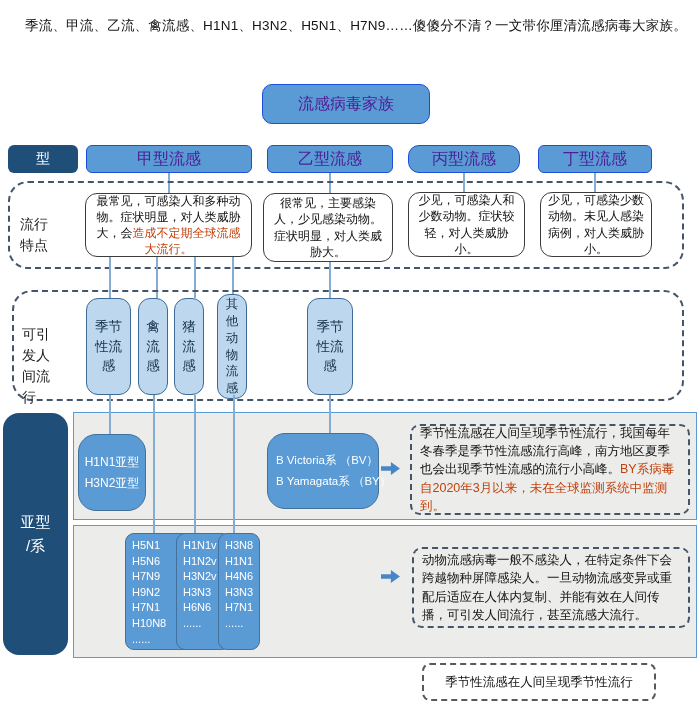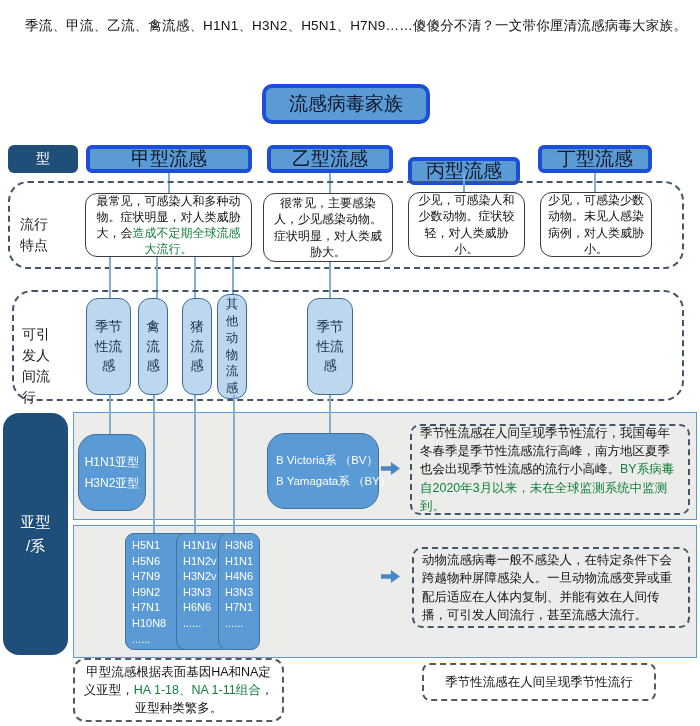--- a/index.html
+++ b/index.html
@@ -1,58 +1,58 @@
 <!DOCTYPE html>
 <html><head>
 <meta charset="utf-8">
 <style>
   html,body{margin:0;padding:0;background:#fff;}
   body{font-family:"Liberation Sans","DejaVu Sans",sans-serif;color:#1c1c1c;}
   .stage{position:relative;width:700px;height:726px;background:#ffffff;overflow:hidden;}
   .abs{position:absolute;box-sizing:border-box;}
   .intro{font-size:13.5px;white-space:nowrap;letter-spacing:.2px;color:#141414;}
-  .blue-box{background:#5B9BD5;border:4px solid #1d4ed8;color:#0f172a;border-radius:7px;
-            display:flex;align-items:center;justify-content:center;font-size:19px;}
+  .blue-box{background:#5B9BD5;border:1px solid #1d4ed8;color:#4c1d95;border-radius:7px;
+            display:flex;align-items:center;justify-content:center;font-size:16px;}
   .dark-box{background:#1F4E79;color:#fff;border-radius:6px;
             display:flex;align-items:center;justify-content:center;font-size:14px;}
   .dashed-row{border:2px dashed #44546A;border-radius:20px;}
   .row-label{font-size:14px;line-height:1.5;color:#1c1c1c;text-align:left;}
   .char-box{background:#fff;border:1px solid #3c3c3c;border-radius:12px;
             display:flex;align-items:center;justify-content:center;text-align:center;
             font-size:12px;line-height:1.35;padding:4px 6px;color:#111;}
   .host-box{background:#BDD7EE;border:1px solid #3D6B96;border-radius:12px;
             display:flex;align-items:center;justify-content:center;text-align:center;
             font-size:13.5px;line-height:1.45;color:#16324a;}
   .panel{background:#ECECEA;border:1px solid #5B9BD5;}
   .vline{position:absolute;width:1.5px;background:#85ADD4;}
   .sub-box{background:#5B9BD5;border:1px solid #41719C;border-radius:18px;color:#fff;
            display:flex;align-items:center;justify-content:center;white-space:pre;}
   .sub-list{background:#5B9BD5;border:1px solid #41719C;border-radius:9px;color:#fff;
             font-size:11px;line-height:1.42;white-space:pre;padding:4px 0 4px 6px;text-align:left;}
   .note{border:2px dashed #44546A;border-radius:10px;font-size:12.5px;line-height:1.45;
         padding:5px 8px;color:#141414;display:flex;align-items:center;}
   .note-bottom{border:2px dashed #595959;border-radius:10px;font-size:12.5px;line-height:1.45;
         padding:4px 8px;color:#141414;display:flex;align-items:center;justify-content:center;text-align:center;}
-  .red{color:#15803d;text-align:center;}
+  .red{color:#c2410c;text-align:center;}
   .arrow{background:#4A86C6;clip-path:polygon(0 33%,52% 33%,52% 0,100% 50%,52% 100%,52% 67%,0 67%);}
   .pre{white-space:pre-line;}
 </style>
 </head>
 <body>
 
 <div class="stage">
 
   <div class="abs intro" style="left:25px;top:17px;">季流、甲流、乙流、禽流感、H1N1、H3N2、H5N1、H7N9……傻傻分不清？一文带你厘清流感病毒大家族。</div>
 
   <div class="abs blue-box" style="left:262px;top:84px;width:168px;height:40px;border-radius:10px;">流感病毒家族</div>
 
   <div class="abs dark-box" style="left:8px;top:145px;width:70px;height:28px;">型</div>
   <div class="abs blue-box" style="left:86px;top:145px;width:166px;height:28px;border-radius:6px;">甲型流感</div>
   <div class="abs blue-box" style="left:267px;top:145px;width:126px;height:28px;border-radius:6px;">乙型流感</div>
-  <div class="abs blue-box" style="left:408px;top:145px;width:112px;height:28px;border-radius:6px;margin-top:12px;">丙型流感</div>
+  <div class="abs blue-box" style="left:408px;top:145px;width:112px;height:28px;border-radius:11px;">丙型流感</div>
   <div class="abs blue-box" style="left:538px;top:145px;width:114px;height:28px;border-radius:6px;">丁型流感</div>
 
   <div class="vline" style="left:168px;top:173px;height:20px;"></div>
   <div class="vline" style="left:329px;top:173px;height:20px;"></div>
   <div class="vline" style="left:463px;top:173px;height:19px;"></div>
   <div class="vline" style="left:594px;top:173px;height:19px;"></div>
 
   <div class="abs dashed-row" style="left:8px;top:181px;width:676px;height:88px;"></div>
   <div class="abs row-label" style="left:20px;top:214px;width:34px;">流行特点</div>
 
@@ -73,21 +73,21 @@
   <div class="vline" style="left:156px;top:257px;height:41px;"></div>
   <div class="vline" style="left:194px;top:257px;height:41px;"></div>
   <div class="vline" style="left:232px;top:257px;height:41px;"></div>
   <div class="vline" style="left:329px;top:262px;height:36px;"></div>
 
   <div class="abs dashed-row" style="left:12px;top:290px;width:672px;height:111px;"></div>
   <div class="abs row-label" style="left:22px;top:324px;width:34px;">可引发人间流行</div>
 
   <div class="abs host-box" style="left:86px;top:298px;width:45px;height:97px;padding:0 6px;">季节性流感</div>
   <div class="abs host-box" style="left:138px;top:298px;width:30px;height:97px;padding:0 8px;">禽流感</div>
-  <div class="abs host-box" style="left:182px;top:298px;width:30px;height:97px;padding:0 8px;">猪流感</div>
+  <div class="abs host-box" style="left:174px;top:298px;width:30px;height:97px;padding:0 8px;">猪流感</div>
   <div class="abs host-box" style="left:217px;top:294px;width:30px;height:105px;padding:0 8px;font-size:12.5px;line-height:1.35;">其他动物流感</div>
   <div class="abs host-box" style="left:307px;top:298px;width:46px;height:97px;padding:0 6px;">季节性流感</div>
 
   <div class="abs dark-box pre" style="left:3px;top:413px;width:65px;height:242px;border-radius:16px;font-size:15px;text-align:center;line-height:1.6;">亚型
 /系</div>
 
   <div class="abs panel" style="left:73px;top:412px;width:624px;height:108px;"></div>
   <div class="abs panel" style="left:73px;top:525px;width:624px;height:133px;"></div>
 
   <div class="vline" style="left:109px;top:395px;height:40px;"></div>
@@ -122,20 +122,17 @@
 H1N1
 H4N6
 H3N3
 H7N1
 ......</div>
   <div class="abs arrow" style="left:381px;top:570px;width:19px;height:13px;"></div>
   <div class="abs note" style="left:412px;top:547px;width:278px;height:81px;">
     <div><span>动物流感病毒一般不感染人，在特定条件下会跨越物种屏障感染人。一旦动物流感变异或重配后适应在人体内复制、并能有效在人间传播，可引发人间流行，甚至流感大流行。</span></div>
   </div>
 
-  <div class="abs note-bottom" style="left:73px;top:658px;width:211px;height:64px;border-radius:12px;">
-    <div><span>甲型流感根据表面基因HA和NA定义亚型，</span><span class="red">HA 1-18、NA 1-11组合</span><span>，亚型种类繁多。</span></div>
-  </div>
   <div class="abs note-bottom" style="left:422px;top:663px;width:234px;height:38px;border-radius:8px;">
     <div><span>季节性流感在人间呈现季节性流行</span></div>
   </div>
 
 </div>
 
 </body></html>

